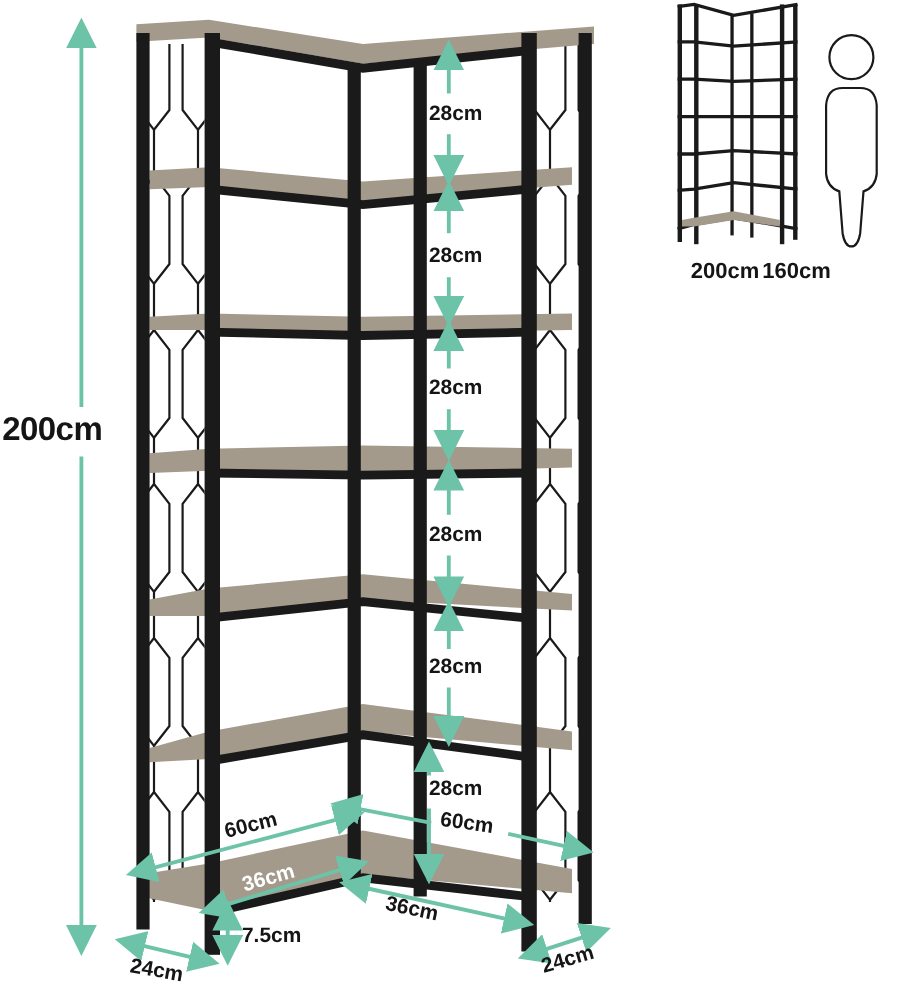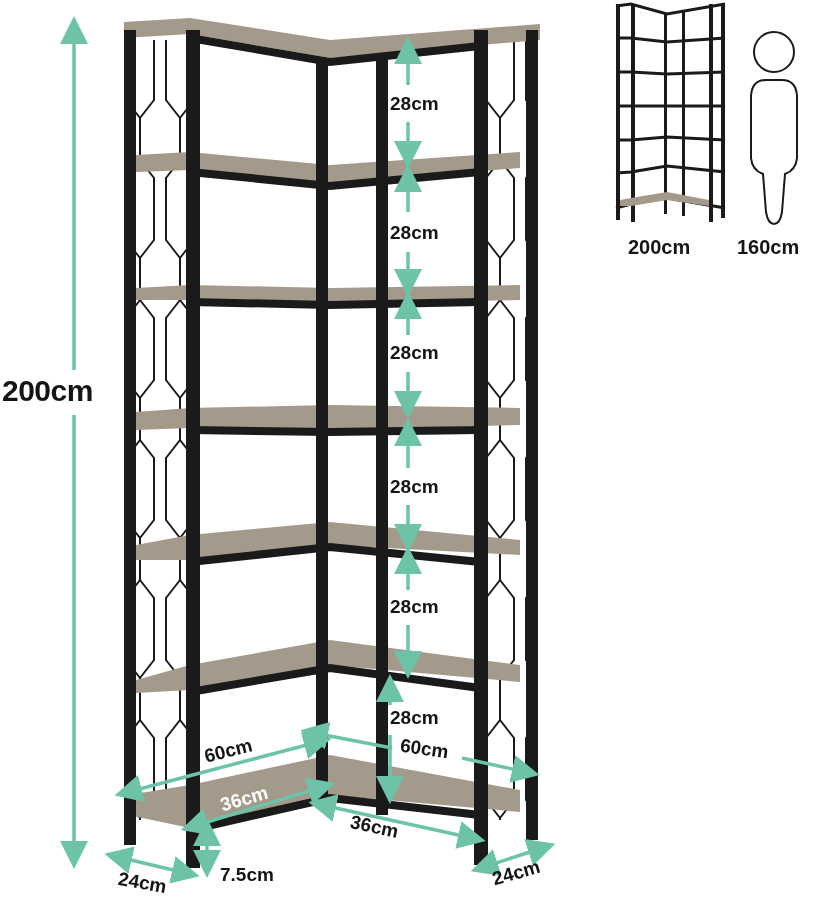--- a/index.html
+++ b/index.html
@@ -133,18 +133,18 @@
 <div class="lbl med" style="left:390px;top:222px;">28cm</div>
 <div class="lbl med" style="left:390px;top:342px;">28cm</div>
 <div class="lbl med" style="left:390px;top:476px;">28cm</div>
 <div class="lbl med" style="left:390px;top:596px;">28cm</div>
 <div class="lbl med" style="left:390px;top:707px;">28cm</div>
 
 <div class="lbl med" style="left:204px;top:740px;transform:rotate(-14deg);">60cm</div>
 <div class="lbl med" style="left:400px;top:738px;transform:rotate(8deg);">60cm</div>
 <div class="lbl med light" style="left:220px;top:788px;transform:rotate(-16deg);">36cm</div>
 <div class="lbl med" style="left:350px;top:816px;transform:rotate(12deg);">36cm</div>
-<div class="lbl med" style="left:220px;top:864px;">7.5cm</div>
+<div class="lbl med" style="left:220px;top:840px;">7.5cm</div>
 <div class="lbl med" style="left:118px;top:872px;transform:rotate(10deg);">24cm</div>
 <div class="lbl med" style="left:492px;top:862px;transform:rotate(-16deg);">24cm</div>
 
 <div class="lbl sm" style="left:628px;top:236px;">200cm</div>
-<div class="lbl sm" style="left:737px;top:236px;">160cm</div>
+<div class="lbl sm" style="left:693px;top:236px;">160cm</div>
 
 </body></html>

